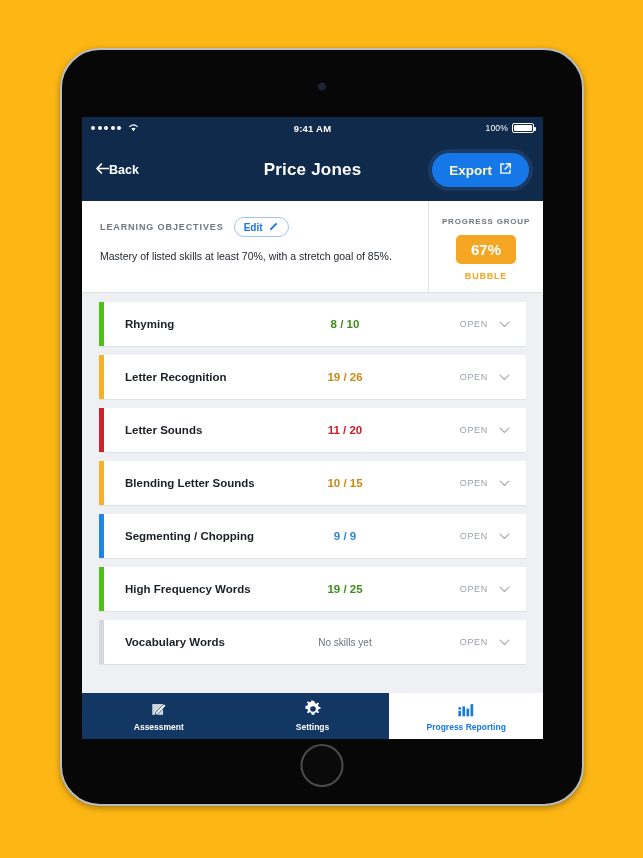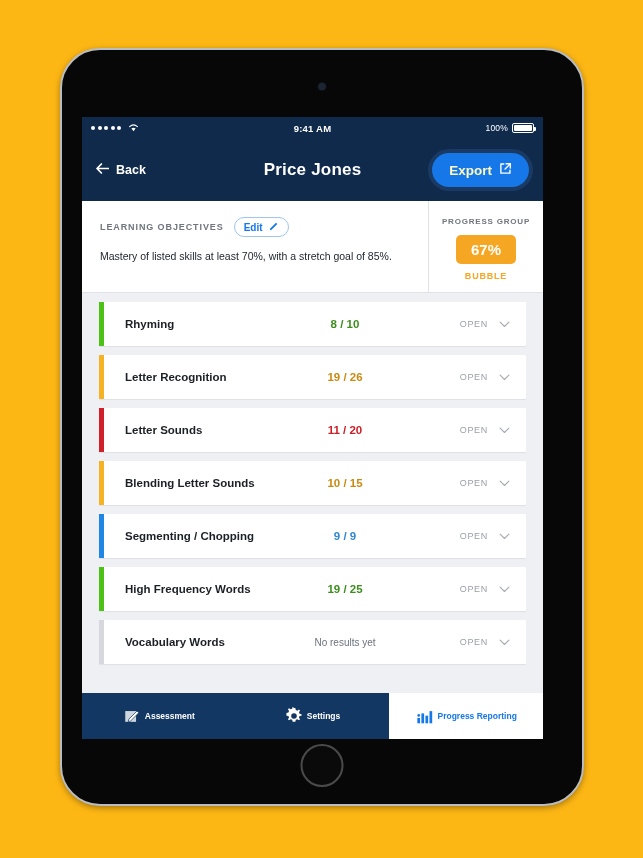--- a/index.html
+++ b/index.html
@@ -79,21 +79,21 @@
   
   #nav-bar {
     height: 62px;
     background: #102a4c;
     display: flex;
     align-items: center;
     padding: 0 14px;
     position: relative;
   }
   #back-button {
-    display: flex; align-items: center; gap: 7px;
+    display: flex; align-items: center; gap: 0;
     color: #ffffff; font-size: 12.5px; font-weight: 600;
     cursor: pointer;
     z-index: 2;
   }
   #page-title {
     position: absolute; left: 0; right: 0; top: 0; bottom: 0;
     display: flex; align-items: center; justify-content: center;
     color: #ffffff; font-size: 17px; font-weight: bold;
     letter-spacing: .2px;
     pointer-events: none;
@@ -204,21 +204,21 @@
 
   
   #tab-bar {
     position: absolute; left: 0; bottom: 0;
     width: 100%; height: 46px;
     background: #123763;
     display: flex;
   }
   .tab {
     flex: 1;
-    display: flex; flex-direction: row;
+    display: flex; flex-direction: column;
     align-items: center; justify-content: center;
     gap: 4px;
     color: #ffffff; font-size: 8.5px; font-weight: 600;
     cursor: pointer;
   }
   .tab.active { background: #ffffff; color: #1577e8; }
   .tab-icon { height: 17px; display: flex; align-items: flex-end; }
 </style>
 </head>
 <body>
@@ -375,21 +375,21 @@
             <span>
               <svg class="chev" width="11" height="7" viewBox="0 0 12 8">
                 <path d="M1 1.3 L6 6.3 L11 1.3" stroke="#a6acb4" stroke-width="1.3" fill="none" stroke-linecap="round" stroke-linejoin="round"></path>
               </svg>
             </span>
           </span>
         </div>
         <div class="skill-row">
           <span class="skill-bar" style="background:#D6D8DD"></span>
           <span class="skill-name">Vocabulary Words</span>
-          <span class="skill-score empty" style="color:#6D7280">No results yet</span>
+          <span class="skill-score empty" style="color:#6D7280">No skills yet</span>
           <span class="skill-open">
             <span>OPEN</span>
             <span>
               <svg class="chev" width="11" height="7" viewBox="0 0 12 8">
                 <path d="M1 1.3 L6 6.3 L11 1.3" stroke="#a6acb4" stroke-width="1.3" fill="none" stroke-linecap="round" stroke-linejoin="round"></path>
               </svg>
             </span>
           </span>
         </div>
       </div>

